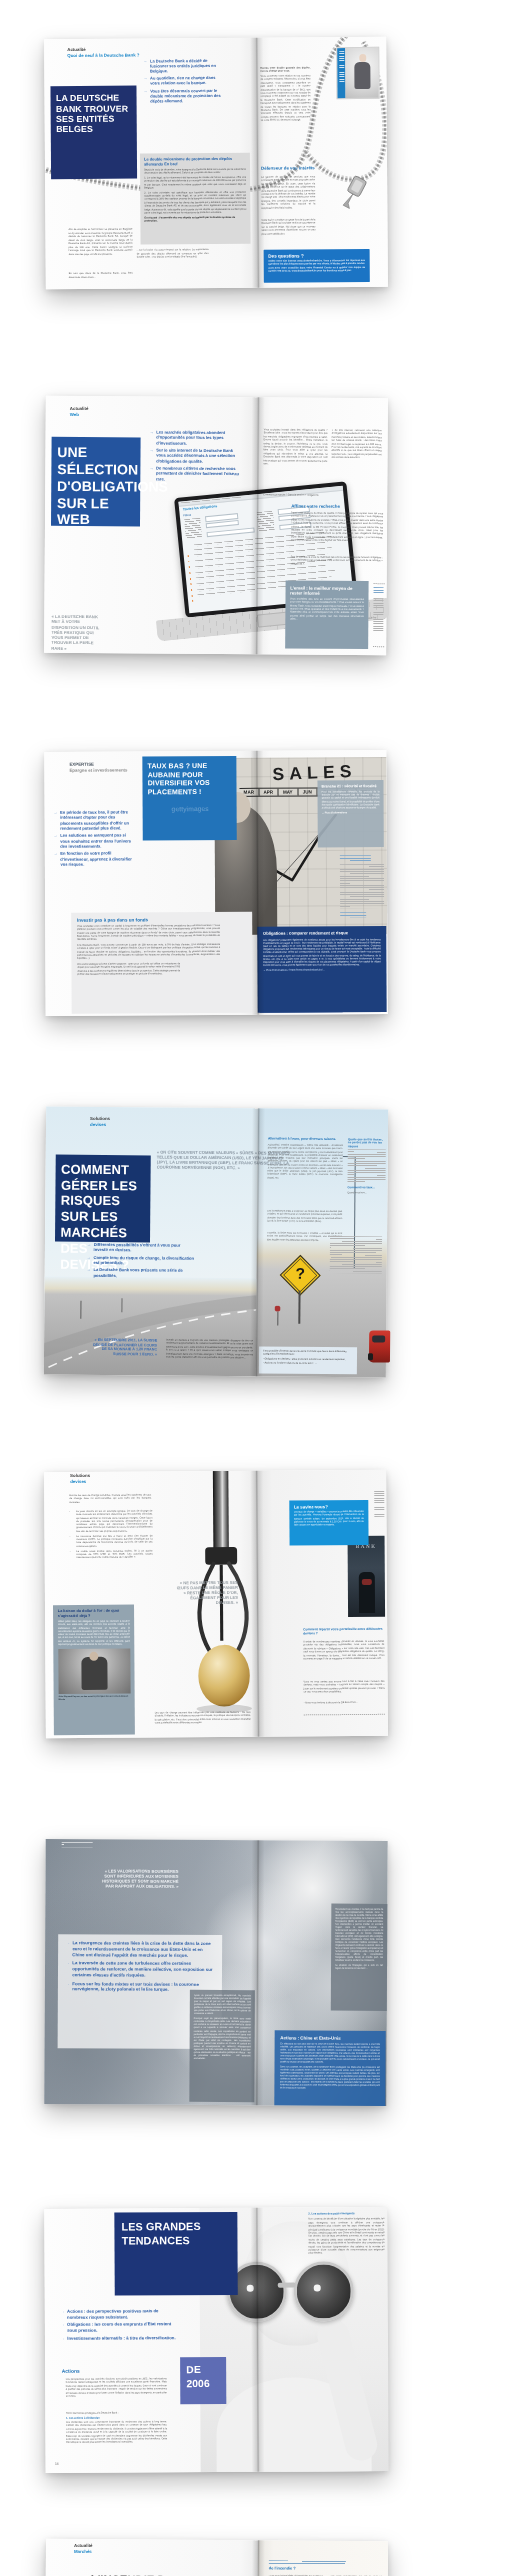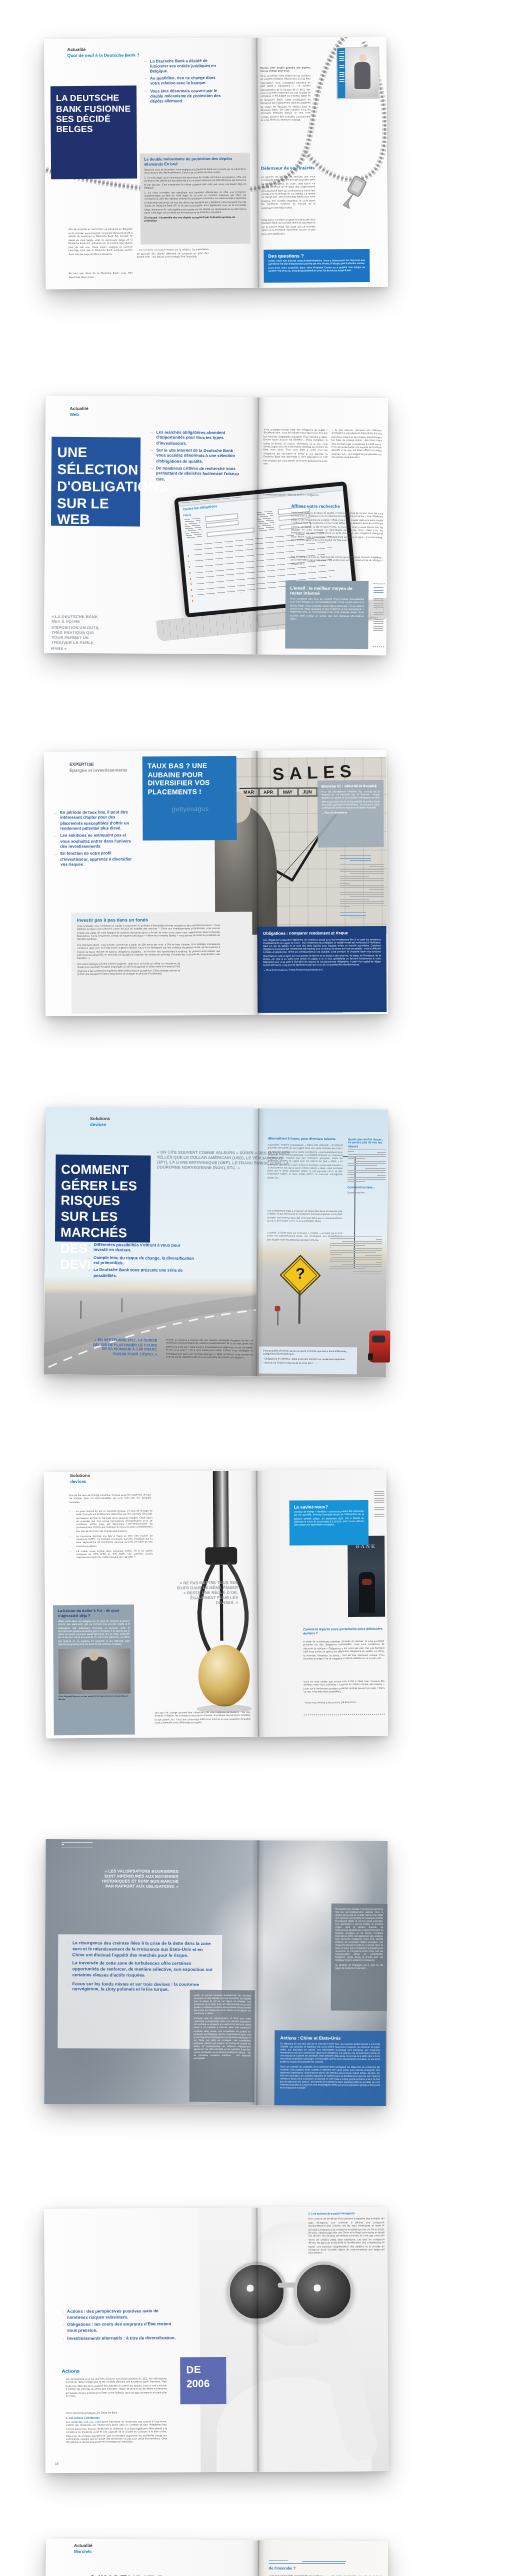--- a/index.html
+++ b/index.html
@@ -49,21 +49,21 @@
       <path d="M 1 28 L 1 48 L 8 56 L -6 56 Z" fill="#a8a8a8" stroke="#777" stroke-width="1"></path>
     </g>
   </svg>
 
   <div class="k" style="left:23px;top:8.2px">
     <span>Actualité</span>
     <span class="s">Quoi de neuf à la Deutsche Bank ?</span>
   </div>
 
   <div class="blk" style="left:6.2px;top:47px;width:86px;height:93px;background:#20316e;font-size:8.8px;line-height:1.18;padding:7.2px 5.2px;box-sizing:border-box">
-    <span>LA DEUTSCHE BANK FUSIONNE SES DÉCIDÉ BELGES</span>
+    <span>LA DEUTSCHE BANK TROUVER SES ENTITÉS BELGES</span>
   </div>
 
   <div class="bul" style="left:99px;top:19.6px;width:78px;font-size:4px">
     <div class="b">La Deutsche Bank a décidé de fusionner ses entités juridiques en Belgique.</div>
     <div class="b">Au quotidien, rien ne change dans votre relation avec la banque.</div>
     <div class="b">Vous êtes désormais couvert par le double mécanisme de protection des dépôts allemand.</div>
   </div>
 
   <div class="p" style="left:23px;top:189px;width:64px;font-size:2.5px">Afin de simplifier et harmoniser sa présence en Belgique et d'y stimuler sa croissance, le groupe Deutsche Bank a décidé de fusionner la Deutsche Bank SA, banque de détail de droit belge, avec la succursale belge de la Deutsche Bank AG, présente sur le marché local depuis plus de 100 ans. Cette fusion souligne et renforce l'ancrage local que la Deutsche Bank souhaite asseoir dans tous les pays où elle est présente.</div>
   <div class="p" style="left:23px;top:233px;width:64px;font-size:2.5px">En tant que client de la Deutsche Bank, vous êtes désormais client d'une…</div>
@@ -456,20 +456,23 @@
     <div style="position:absolute;left:44px;top:14.4px;width:106px;height:124px;background:radial-gradient(circle at 50% 40%,#fbfbfb 0%,#ececec 70%,#dedede 100%);border-radius:46%"></div>
     <div style="position:absolute;left:15.5px;top:170px;width:155px;height:113px;background:#f1f1f1;border-radius:50% 50% 0 0"></div>
     <div style="position:absolute;left:131px;top:111px;width:32px;height:144px;background:#ededed;border-radius:17.5px;transform:rotate(-14deg)"></div>
     <div style="position:absolute;left:27px;top:54px;width:54px;height:54px;border-radius:50%;border:3.6px solid #c9c9c9;background:radial-gradient(circle at 36% 40%,#7a7a7a 0%,#4a4a4a 45%,#2c2c2c 80%);box-shadow:0 1.5px 4.1px rgba(0,0,0,.25)"></div>
     <div style="position:absolute;left:94px;top:54px;width:54px;height:54px;border-radius:50%;border:3.6px solid #c9c9c9;background:radial-gradient(circle at 36% 40%,#767676 0%,#474747 45%,#2a2a2a 80%);box-shadow:0 1.5px 4.1px rgba(0,0,0,.25)"></div>
     <div style="position:absolute;left:47px;top:77px;width:6.7px;height:6.7px;border-radius:50%;background:#f4f4f4"></div>
     <div style="position:absolute;left:114px;top:77px;width:6.7px;height:6.7px;border-radius:50%;background:#f4f4f4"></div>
     <div style="position:absolute;left:78px;top:75px;width:17.5px;height:5.2px;background:#c2c2c2;border-radius:2.1px"></div>
   </div>
 
+  <div class="blk" style="left:70px;top:4.1px;width:123px;height:83px;background:#1d3578;font-size:10.8px;line-height:1.25;padding:8.2px 7.2px;box-sizing:border-box;z-index:10">
+    <span>LES GRANDES TENDANCES</span>
+  </div>
   <div class="blk" style="left:135px;top:149px;width:46px;height:47px;background:#5e6cb4;font-size:10.3px;line-height:1.3;padding:6.2px;box-sizing:border-box;z-index:10">
     <span style="white-space:pre-line">DE
 2006</span>
   </div>
 
   <div class="bul" style="left:15.5px;top:100px;width:116px;font-size:4.3px;z-index:10">
     <div class="b">Actions : des perspectives positives mais de nombreux risques subsistent.</div>
     <div class="b">Obligations : les cours des emprunts d'Etat restent sous pression.</div>
     <div class="b">Investissements alternatifs : à titre de diversification.</div>
   </div>

